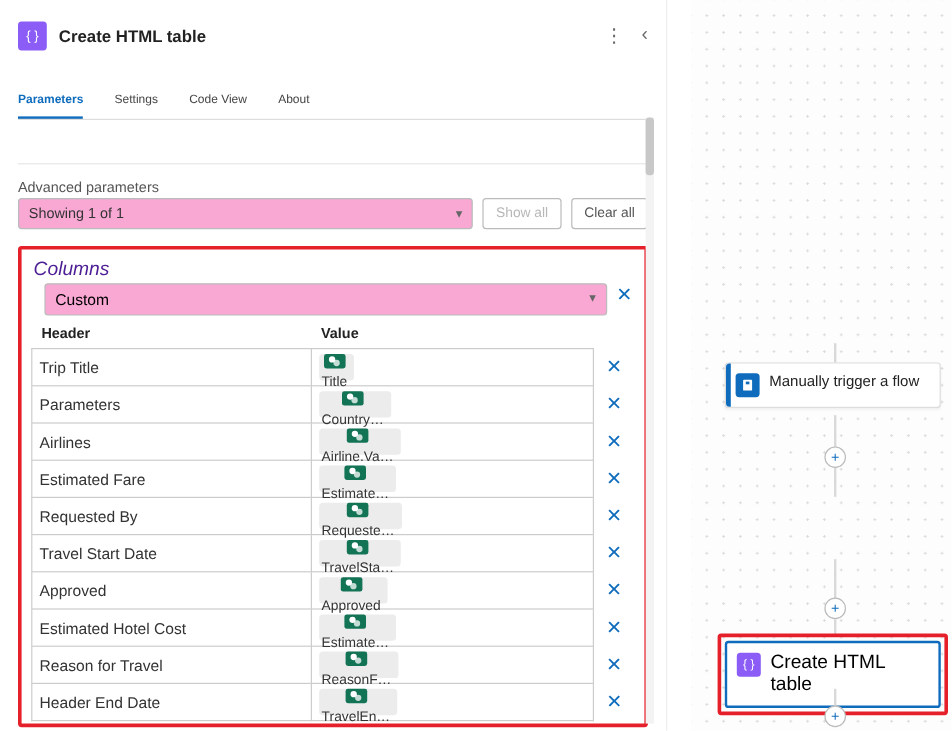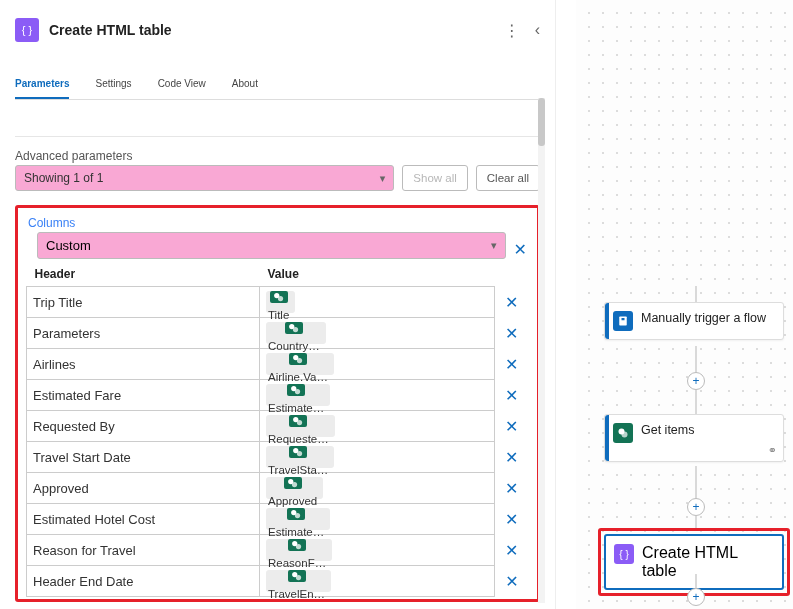--- a/index.html
+++ b/index.html
@@ -21,23 +21,23 @@
 
   .adv-label { font-size:12px; color:#555; margin-bottom:2px;}
   .adv-row { display:flex; gap:8px; align-items:center; }
   .select { height:26px; border:1px solid #bbb; border-radius:3px; font-size:12px; padding:0 8px; display:flex; align-items:center; justify-content:space-between; background:#f9a8d4; }
   .adv-select { flex:1; color:#333; }
   .chev-down { font-size:11px; color:#666; }
   .btn-sm { height:26px; padding:0 10px; font-size:11.5px; border:1px solid #bbb; border-radius:3px; background:#fff; color:#555; cursor:pointer; display:flex; align-items:center;}
   .btn-sm.disabled { color:#b7b7b7; }
 
   .highlight-box { border:3px solid #E6202A; border-radius:3px; margin-top:14px; padding:8px 8px 2px 8px;}
-  .sect-label { font-size:12px; color:#3b82f6; margin:0 0 2px 2px;}
+  .sect-label { font-size:16px; color:#4c1d95; margin:0 0 2px 2px;font-style:italic;}
   .columns-select { height:27px; line-height:27px; position:relative; }
-  .row-select { display:flex; align-items:flex-end; gap:6px;padding-left:11px;}
+  .row-select { display:flex; align-items:flex-start; gap:6px;padding-left:11px;}
   .row-select .select { flex:1; font-size:13px; }
   .close-x { color:#0F6CBD; font-size:16px; cursor:pointer; padding:0 2px; }
 
   .ctable { width:100%; border-collapse:collapse; margin-top:3px;}
   .ctable th { text-align:left; font-size:12px; font-weight:700; color:#222; padding:5px 8px;margin-top:46px;}
   .ctable td { border:1px solid #ccc; padding:4px 6px; font-size:13px; height:31px; vertical-align:middle;}
   .ctable td.hcell { width:210px; color:#333; }
   .ctable td.vcell { width:212px; }
   .ctable td.xc { width:28px; border:none; text-align:center; }
 
@@ -286,31 +286,20 @@
           <rect x="3" y="2" width="10" height="12" rx="1" fill="#fff"></rect>
           <rect x="6" y="4" width="4" height="3" fill="#0F6CBD"></rect>
         </svg>
     </div>
     <div class="ntext">Manually trigger a flow</div>
   </div>
   <div class="vline vl1"></div>
   <div class="plus plus1">+</div>
   <div class="vline vl1b"></div>
 
-  <div class="node node2">
-    <div class="accent"></div>
-    <div class="nicon">
-      <svg viewBox="0 0 16 16" width="12" height="12">
-          <circle cx="6" cy="6" r="4" fill="#fff"></circle>
-          <circle cx="10" cy="10" r="4" fill="#fff" fill-opacity="0.7"></circle>
-        </svg>
-    </div>
-    <div class="ntext">Get items</div>
-    <div class="corner">⚭</div>
-  </div>
   <div class="vline vl2"></div>
   <div class="plus plus2">+</div>
   <div class="vline vl2b"></div>
 
   <div class="node3-wrap">
     <div class="node3">
       <div class="nicon">
           <span style="color:#fff;font-size:10px;">{ }</span>
         </div>
       <div class="ntext">Create HTML table</div>

